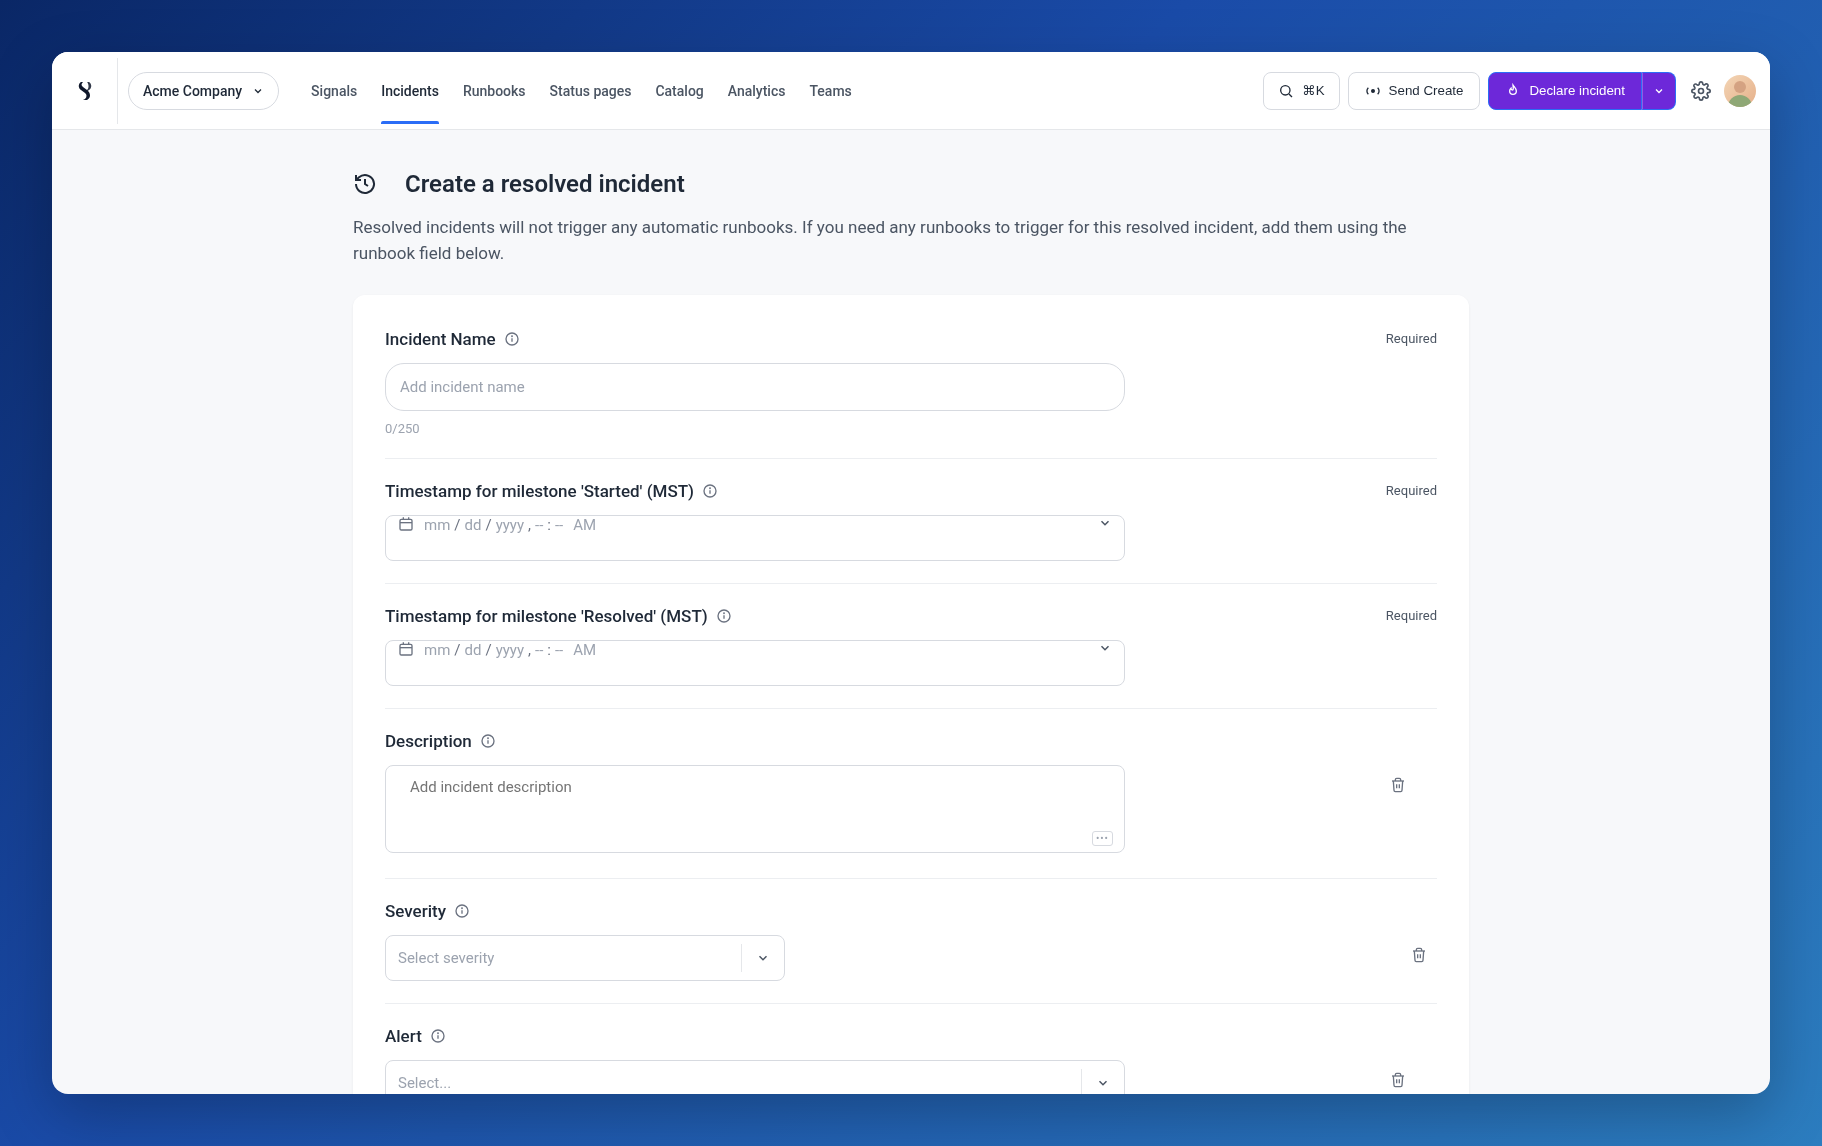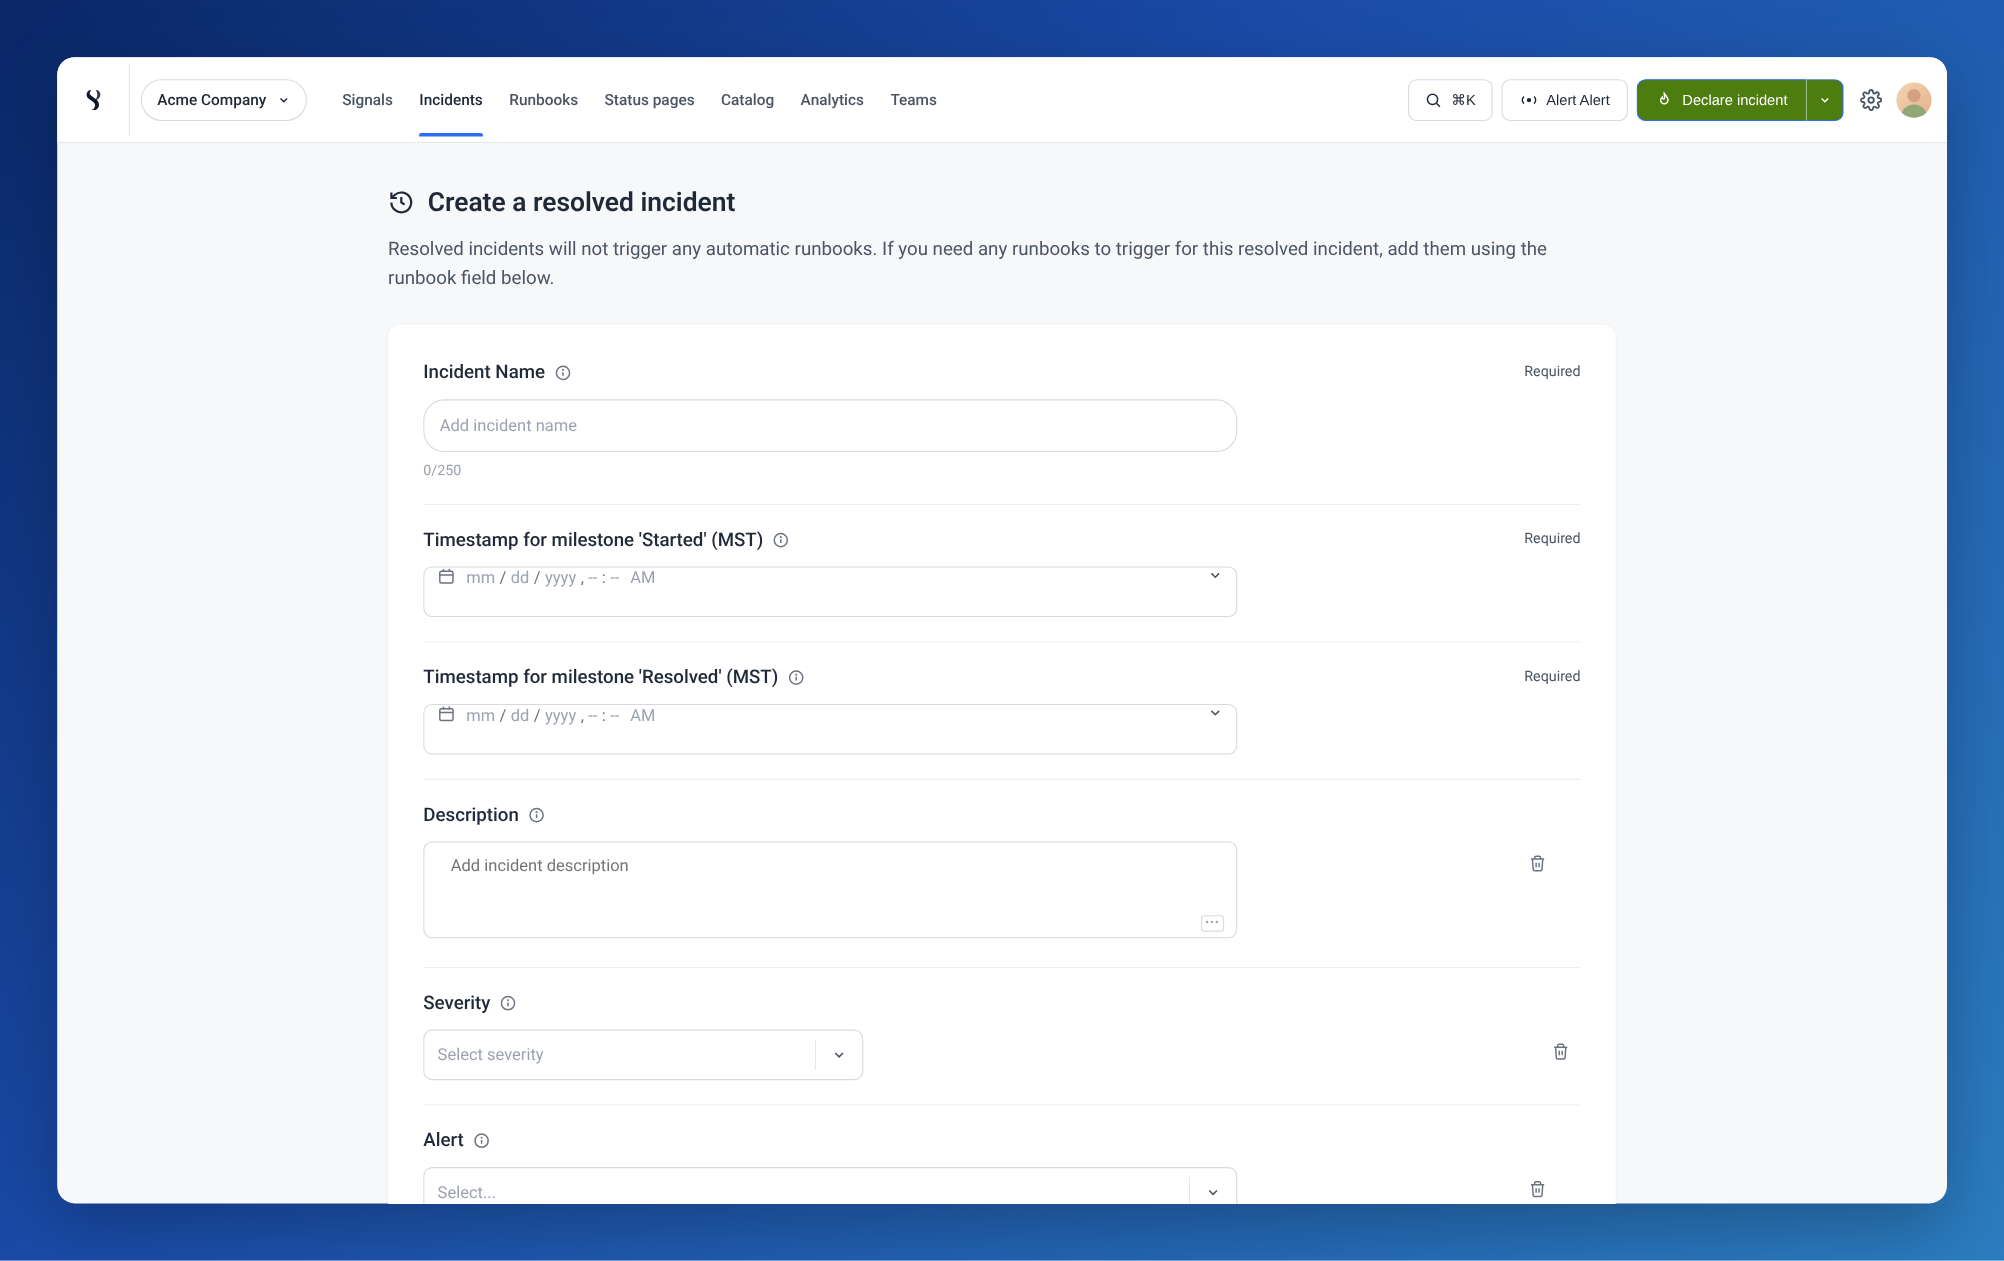--- a/index.html
+++ b/index.html
@@ -96,21 +96,21 @@
       border: 1px solid #d7dae0;
       background: #fff;
       color: #1f2937;
       font-weight: 500;
       cursor: pointer;
       gap: 8px;
       margin-left: 8px;
     }
     .btn.search-btn { padding: 0 14px; }
     .btn-primary {
-      background: #4d7c0f;
+      background: #6d28d9;
       border-color: #2b6df6;
       color: #fff;
     }
     .btn-primary.split-main {
       border-radius: 8px 0 0 8px;
       margin-left: 8px;
     }
     .btn-primary.split-caret {
       border-radius: 0 8px 8px 0;
       padding: 0 10px;
@@ -159,21 +159,21 @@
       padding: 40px 0 0 0;
     }
     .page {
       max-width: 1180px;
       margin: 0 auto;
       padding: 0 32px;
     }
     .page-heading {
       display: flex;
       align-items: center;
-      gap: 12px;
+      gap: 28px;
       font-size: 24px;
       font-weight: 600;
       color: #1f2937;
       margin-bottom: 16px;
     }
     .subheading {
       font-size: 17px;
       line-height: 1.55;
       color: #4b5563;
       margin-bottom: 28px;
@@ -364,21 +364,21 @@
     </button>
 
     <button class="btn">
       <span>
         <svg width="16" height="16" viewBox="0 0 24 24" fill="none" stroke="currentColor" stroke-width="2">
             <path d="M5 7a7 7 0 0 0 0 10"></path>
             <path d="M19 7a7 7 0 0 1 0 10"></path>
             <circle cx="12" cy="12" r="2" fill="currentColor"></circle>
           </svg>
       </span>
-      <span>Alert Alert</span>
+      <span>Send Create</span>
     </button>
 
     <button class="btn btn-primary split-main">
       <span>
         <svg width="16" height="16" viewBox="0 0 24 24" fill="none" stroke="currentColor" stroke-width="2">
             <path d="M12 3c2 3 5 5 5 9a5 5 0 0 1-10 0c0-2 1-3 2-4 0 2 2 3 3 2 1-1 0-5 0-7z"></path>
           </svg>
       </span>
       <span>Declare incident</span>
     </button>

